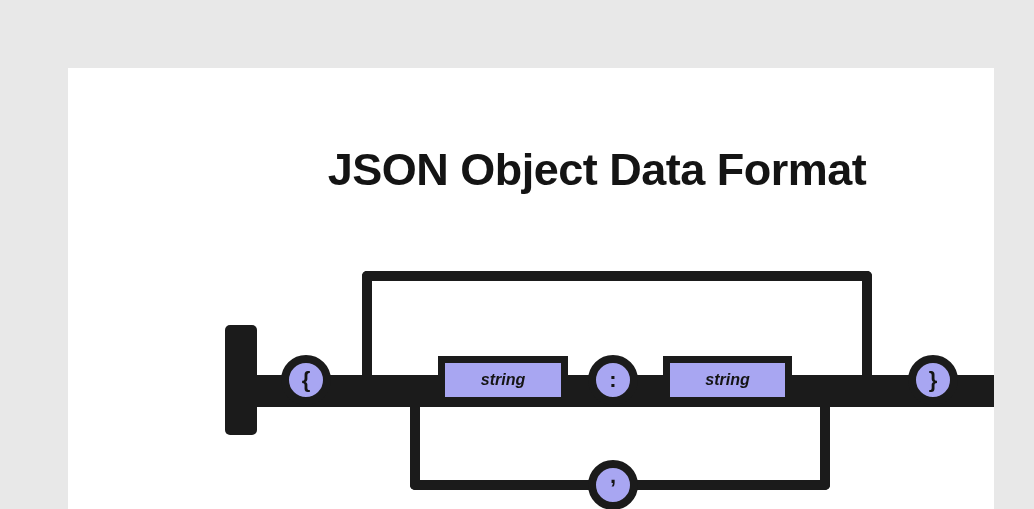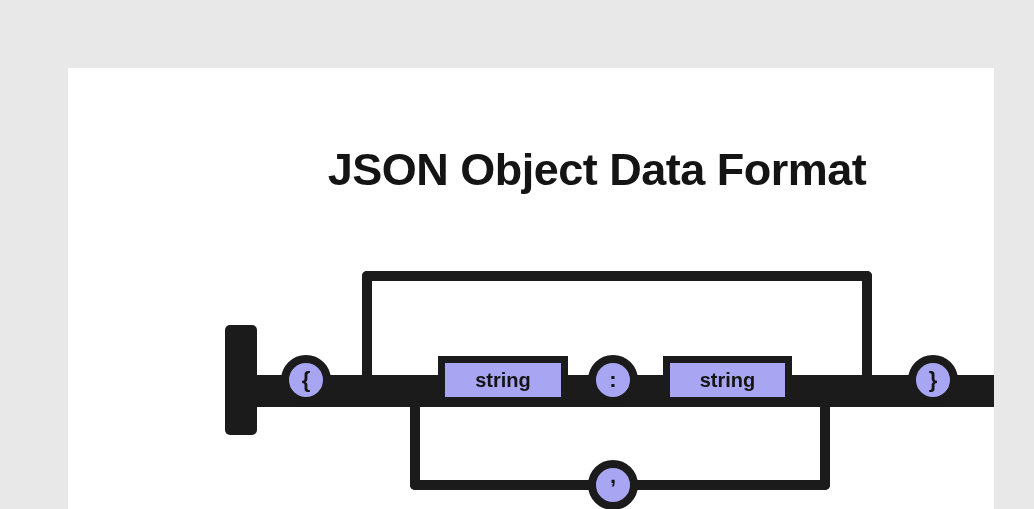--- a/index.html
+++ b/index.html
@@ -74,24 +74,25 @@
     line-height:1;
   }
   .node-box{
     position:absolute;
     height:48px;
     border:7px solid var(--line);
     background:var(--fill);
     display:flex;
     align-items:center;
     justify-content:center;
-    font-size:20px;
+    font-size:16px;
     font-weight:600;
     color:var(--text);
     z-index:3;
+    font-style:italic;
   }
 </style>
 </head>
 <body>
 
 <div class="canvas">
 
   <h1 class="title">JSON Object Data Format</h1>
 
   <div class="seg terminal" style="left:145px;top:245px;"></div>

